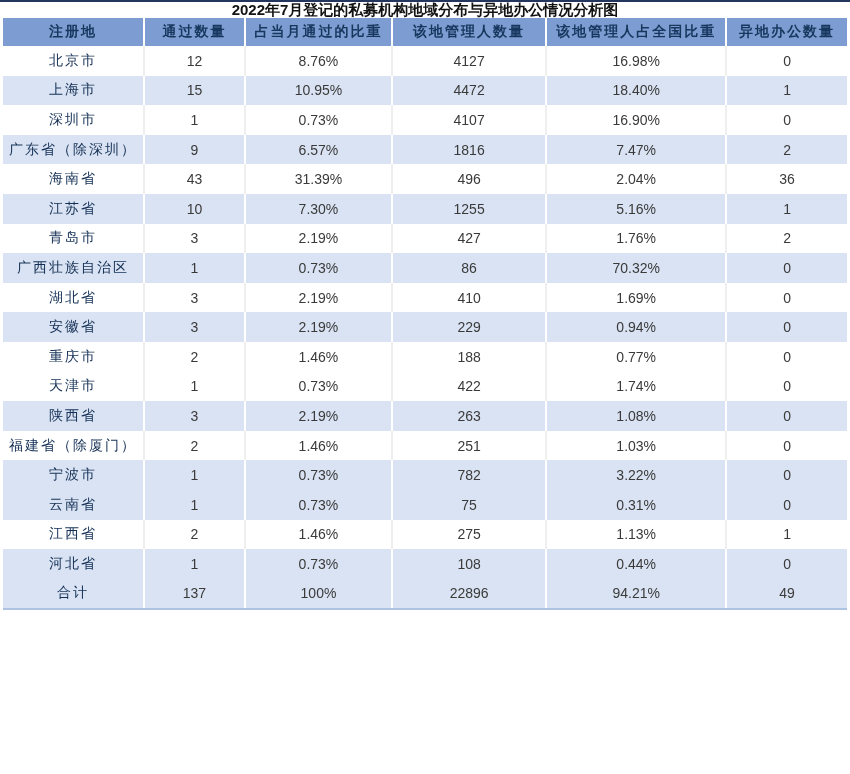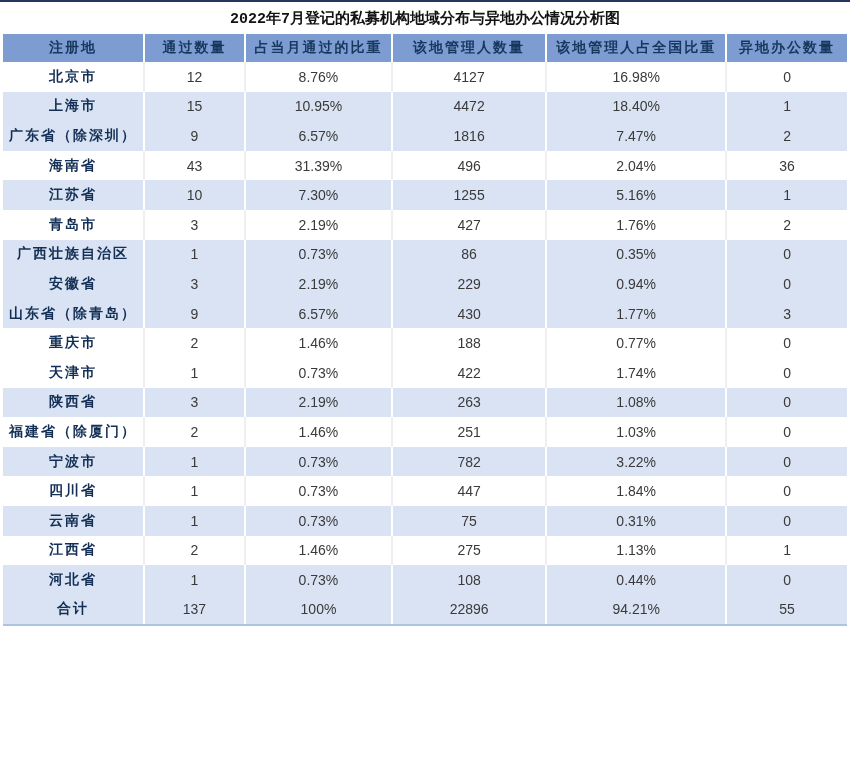--- a/index.html
+++ b/index.html
@@ -16,23 +16,23 @@
   }
   body {
     width: 850px; height: 774px;
     background: #ffffff;
     font-family: "Liberation Sans", sans-serif;
     border-top: 2px solid var(--top-border);
     box-sizing: border-box;
     overflow: hidden;
   }
   .title-bar {
-    height: 32px;
+    height: 16px;
     display: flex; align-items: center; justify-content: center;
-    font-size: 15px; font-weight: bold; color: #121212; font-family: Liberation Mono, monospace;
+    font-size: 15px; font-weight: bold; color: #121212;
   }
   table.data-table {
     width: 844px;
     margin: 0 3px;
     border-collapse: separate;
     border-spacing: 0;
     table-layout: fixed;
     border-bottom: 2px solid var(--bottom-border);
   }
   thead th {
@@ -55,21 +55,21 @@
     font-size: 14px;
     color: var(--value-text);
     border-right: 2px solid #ffffff;
     padding: 0;
     overflow: hidden; white-space: nowrap;
   }
   tbody td:last-child { border-right: none; }
   tbody tr.plain td { background: #ffffff; border-right-color: #efefef; }
   tbody tr.stripe td { background: var(--stripe-bg); }
   tbody td:first-child {
-    font-weight: bold;
+    font-weight: normal;
     color: var(--region-text);
     letter-spacing: 2px;
   }
 </style>
 </head>
 <body>
 
 <div class="title-bar">2022年7月登记的私募机构地域分布与异地办公情况分析图</div>
 
 <table class="data-table">
@@ -101,20 +101,28 @@
         <td>0</td>
       </tr>
       <tr class="stripe">
         <td>上海市</td>
         <td>15</td>
         <td>10.95%</td>
         <td>4472</td>
         <td>18.40%</td>
         <td>1</td>
       </tr>
+      <tr class="plain">
+        <td>深圳市</td>
+        <td>1</td>
+        <td>0.73%</td>
+        <td>4107</td>
+        <td>16.90%</td>
+        <td>0</td>
+      </tr>
       <tr class="stripe">
         <td>广东省（除深圳）</td>
         <td>9</td>
         <td>6.57%</td>
         <td>1816</td>
         <td>7.47%</td>
         <td>2</td>
       </tr>
       <tr class="plain">
         <td>海南省</td>
@@ -138,38 +146,38 @@
         <td>2.19%</td>
         <td>427</td>
         <td>1.76%</td>
         <td>2</td>
       </tr>
       <tr class="stripe">
         <td>广西壮族自治区</td>
         <td>1</td>
         <td>0.73%</td>
         <td>86</td>
-        <td>0.35%</td>
+        <td>70.32%</td>
+        <td>0</td>
+      </tr>
+      <tr class="plain">
+        <td>湖北省</td>
+        <td>3</td>
+        <td>2.19%</td>
+        <td>410</td>
+        <td>1.69%</td>
         <td>0</td>
       </tr>
       <tr class="stripe">
         <td>安徽省</td>
         <td>3</td>
         <td>2.19%</td>
         <td>229</td>
         <td>0.94%</td>
         <td>0</td>
-      </tr>
-      <tr class="stripe">
-        <td>山东省（除青岛）</td>
-        <td>9</td>
-        <td>6.57%</td>
-        <td>430</td>
-        <td>1.77%</td>
-        <td>3</td>
       </tr>
       <tr class="plain">
         <td>重庆市</td>
         <td>2</td>
         <td>1.46%</td>
         <td>188</td>
         <td>0.77%</td>
         <td>0</td>
       </tr>
       <tr class="plain">
@@ -195,28 +203,20 @@
         <td>251</td>
         <td>1.03%</td>
         <td>0</td>
       </tr>
       <tr class="stripe">
         <td>宁波市</td>
         <td>1</td>
         <td>0.73%</td>
         <td>782</td>
         <td>3.22%</td>
-        <td>0</td>
-      </tr>
-      <tr class="plain">
-        <td>四川省</td>
-        <td>1</td>
-        <td>0.73%</td>
-        <td>447</td>
-        <td>1.84%</td>
         <td>0</td>
       </tr>
       <tr class="stripe">
         <td>云南省</td>
         <td>1</td>
         <td>0.73%</td>
         <td>75</td>
         <td>0.31%</td>
         <td>0</td>
       </tr>
@@ -235,16 +235,16 @@
         <td>108</td>
         <td>0.44%</td>
         <td>0</td>
       </tr>
       <tr class="stripe">
         <td>合计</td>
         <td>137</td>
         <td>100%</td>
         <td>22896</td>
         <td>94.21%</td>
-        <td>55</td>
+        <td>49</td>
       </tr>
     </tbody>
 </table>
 
 </body></html>

